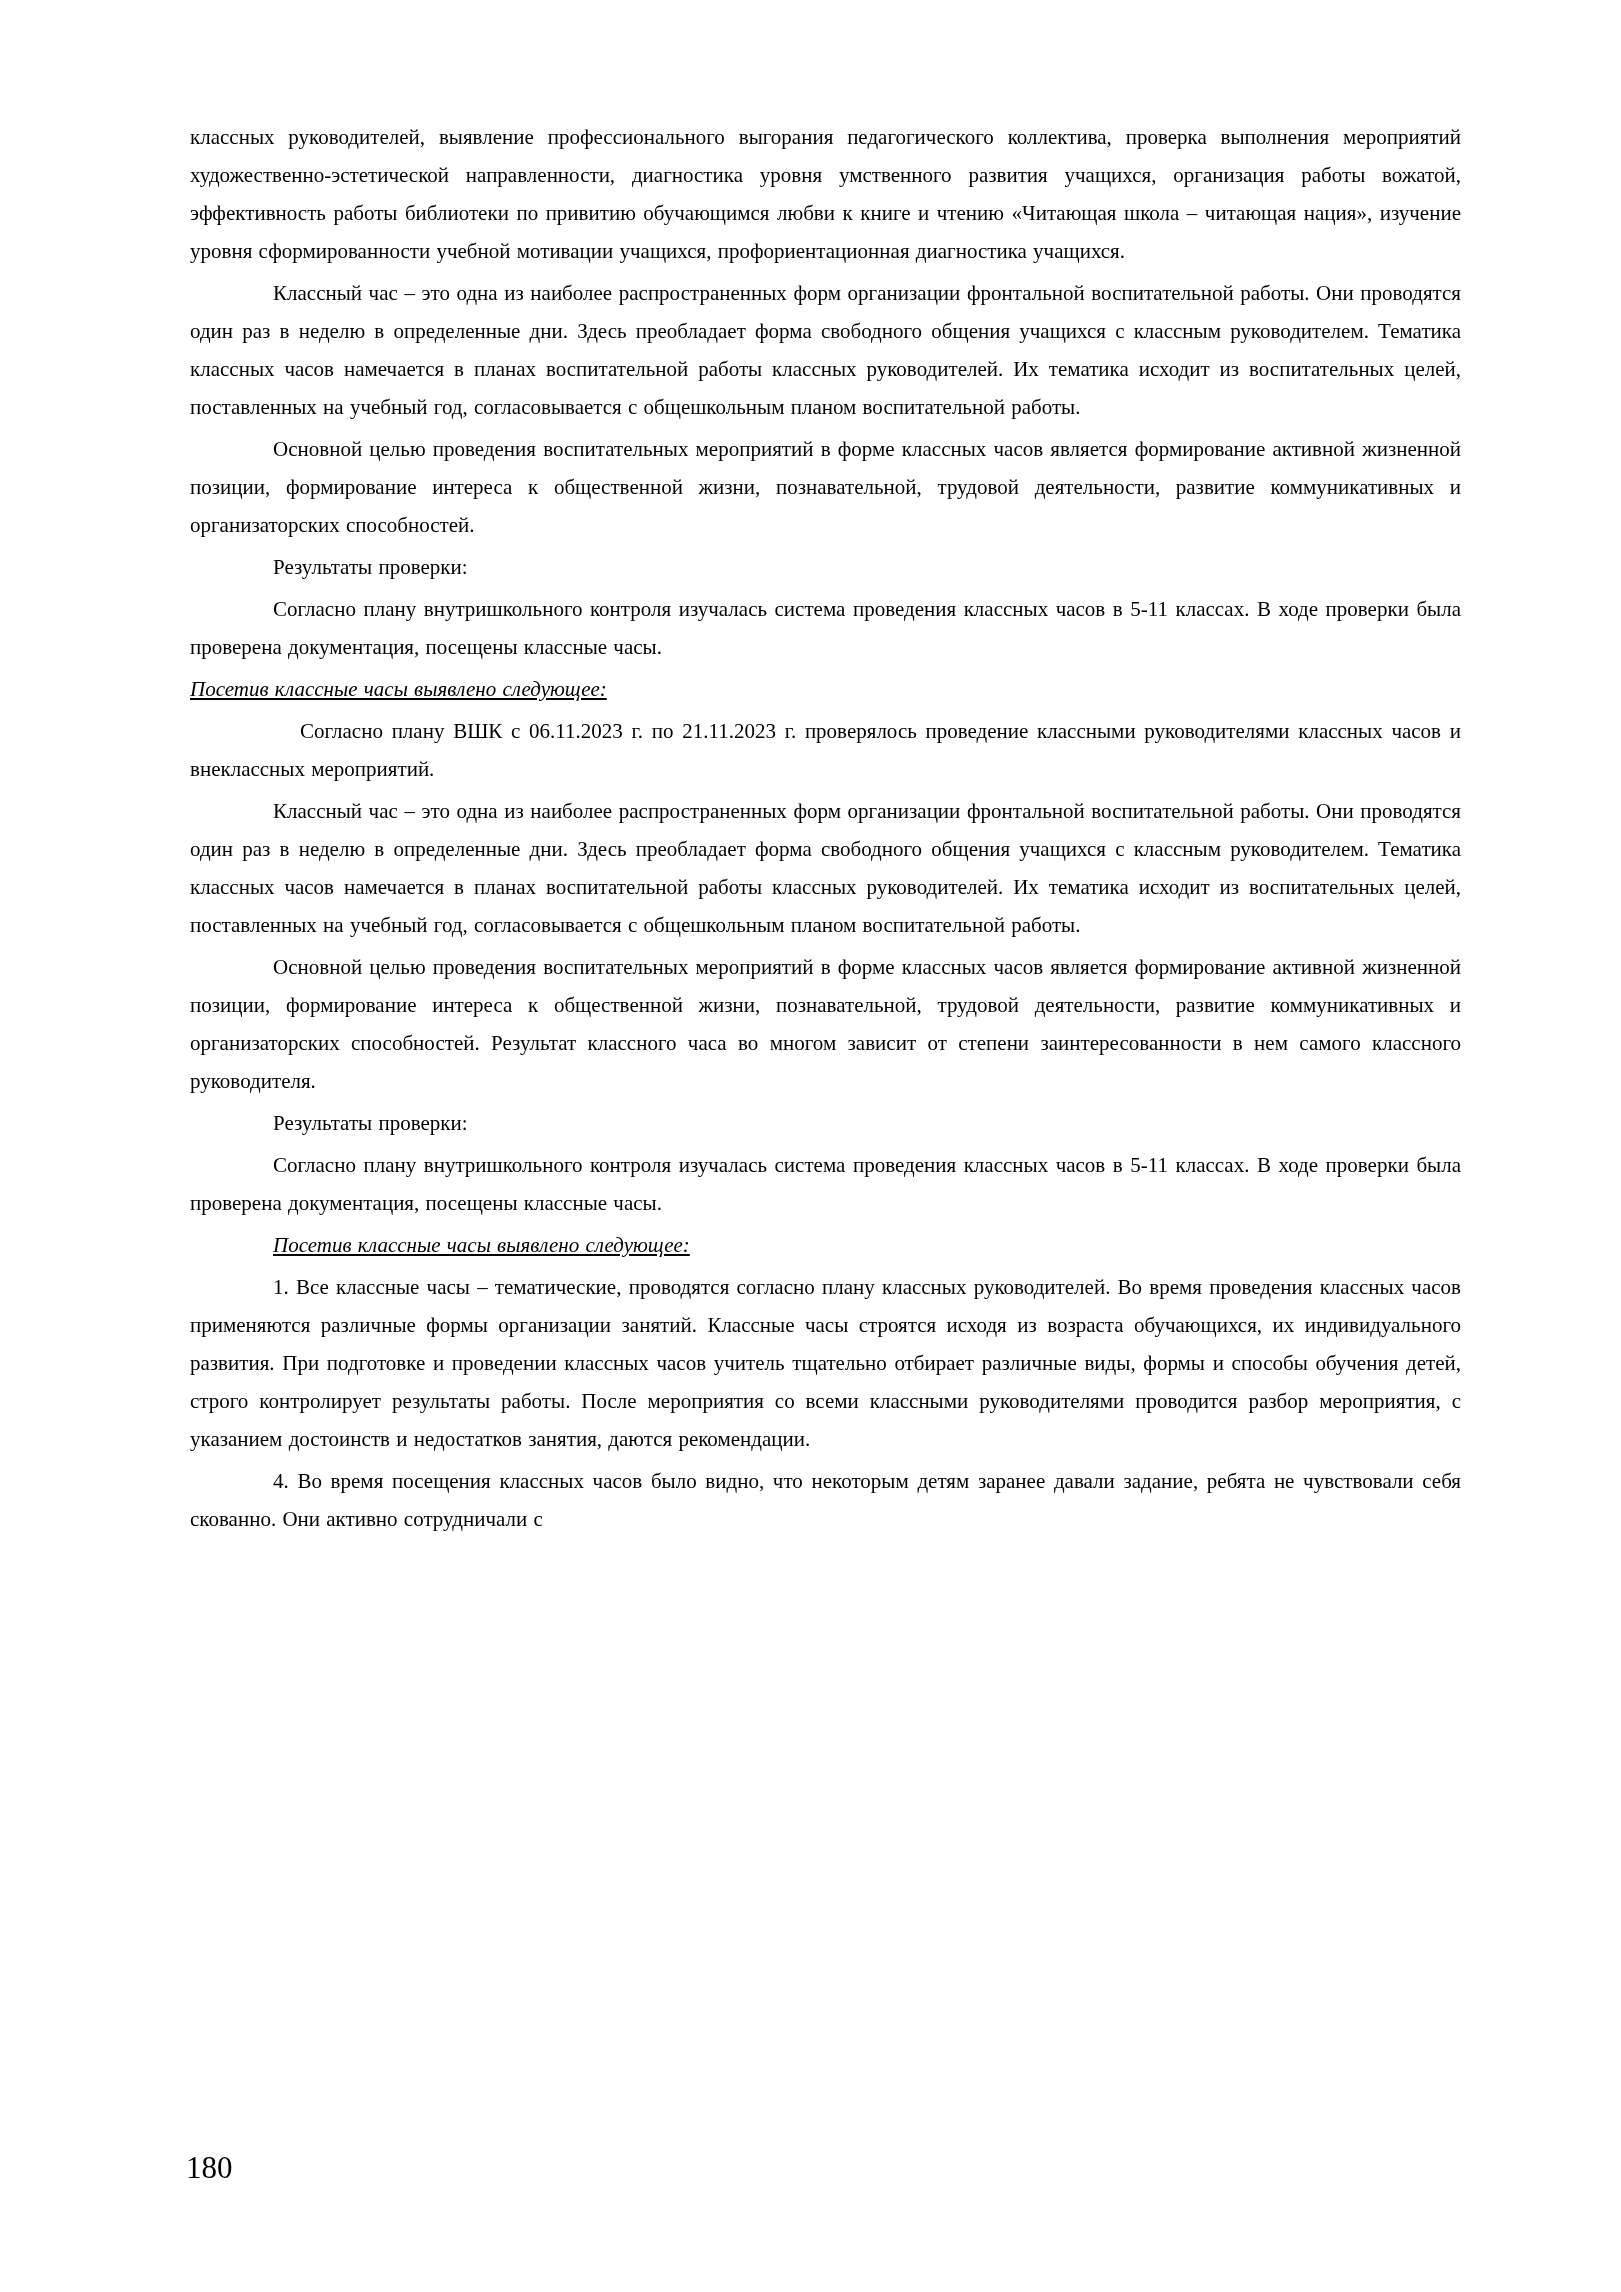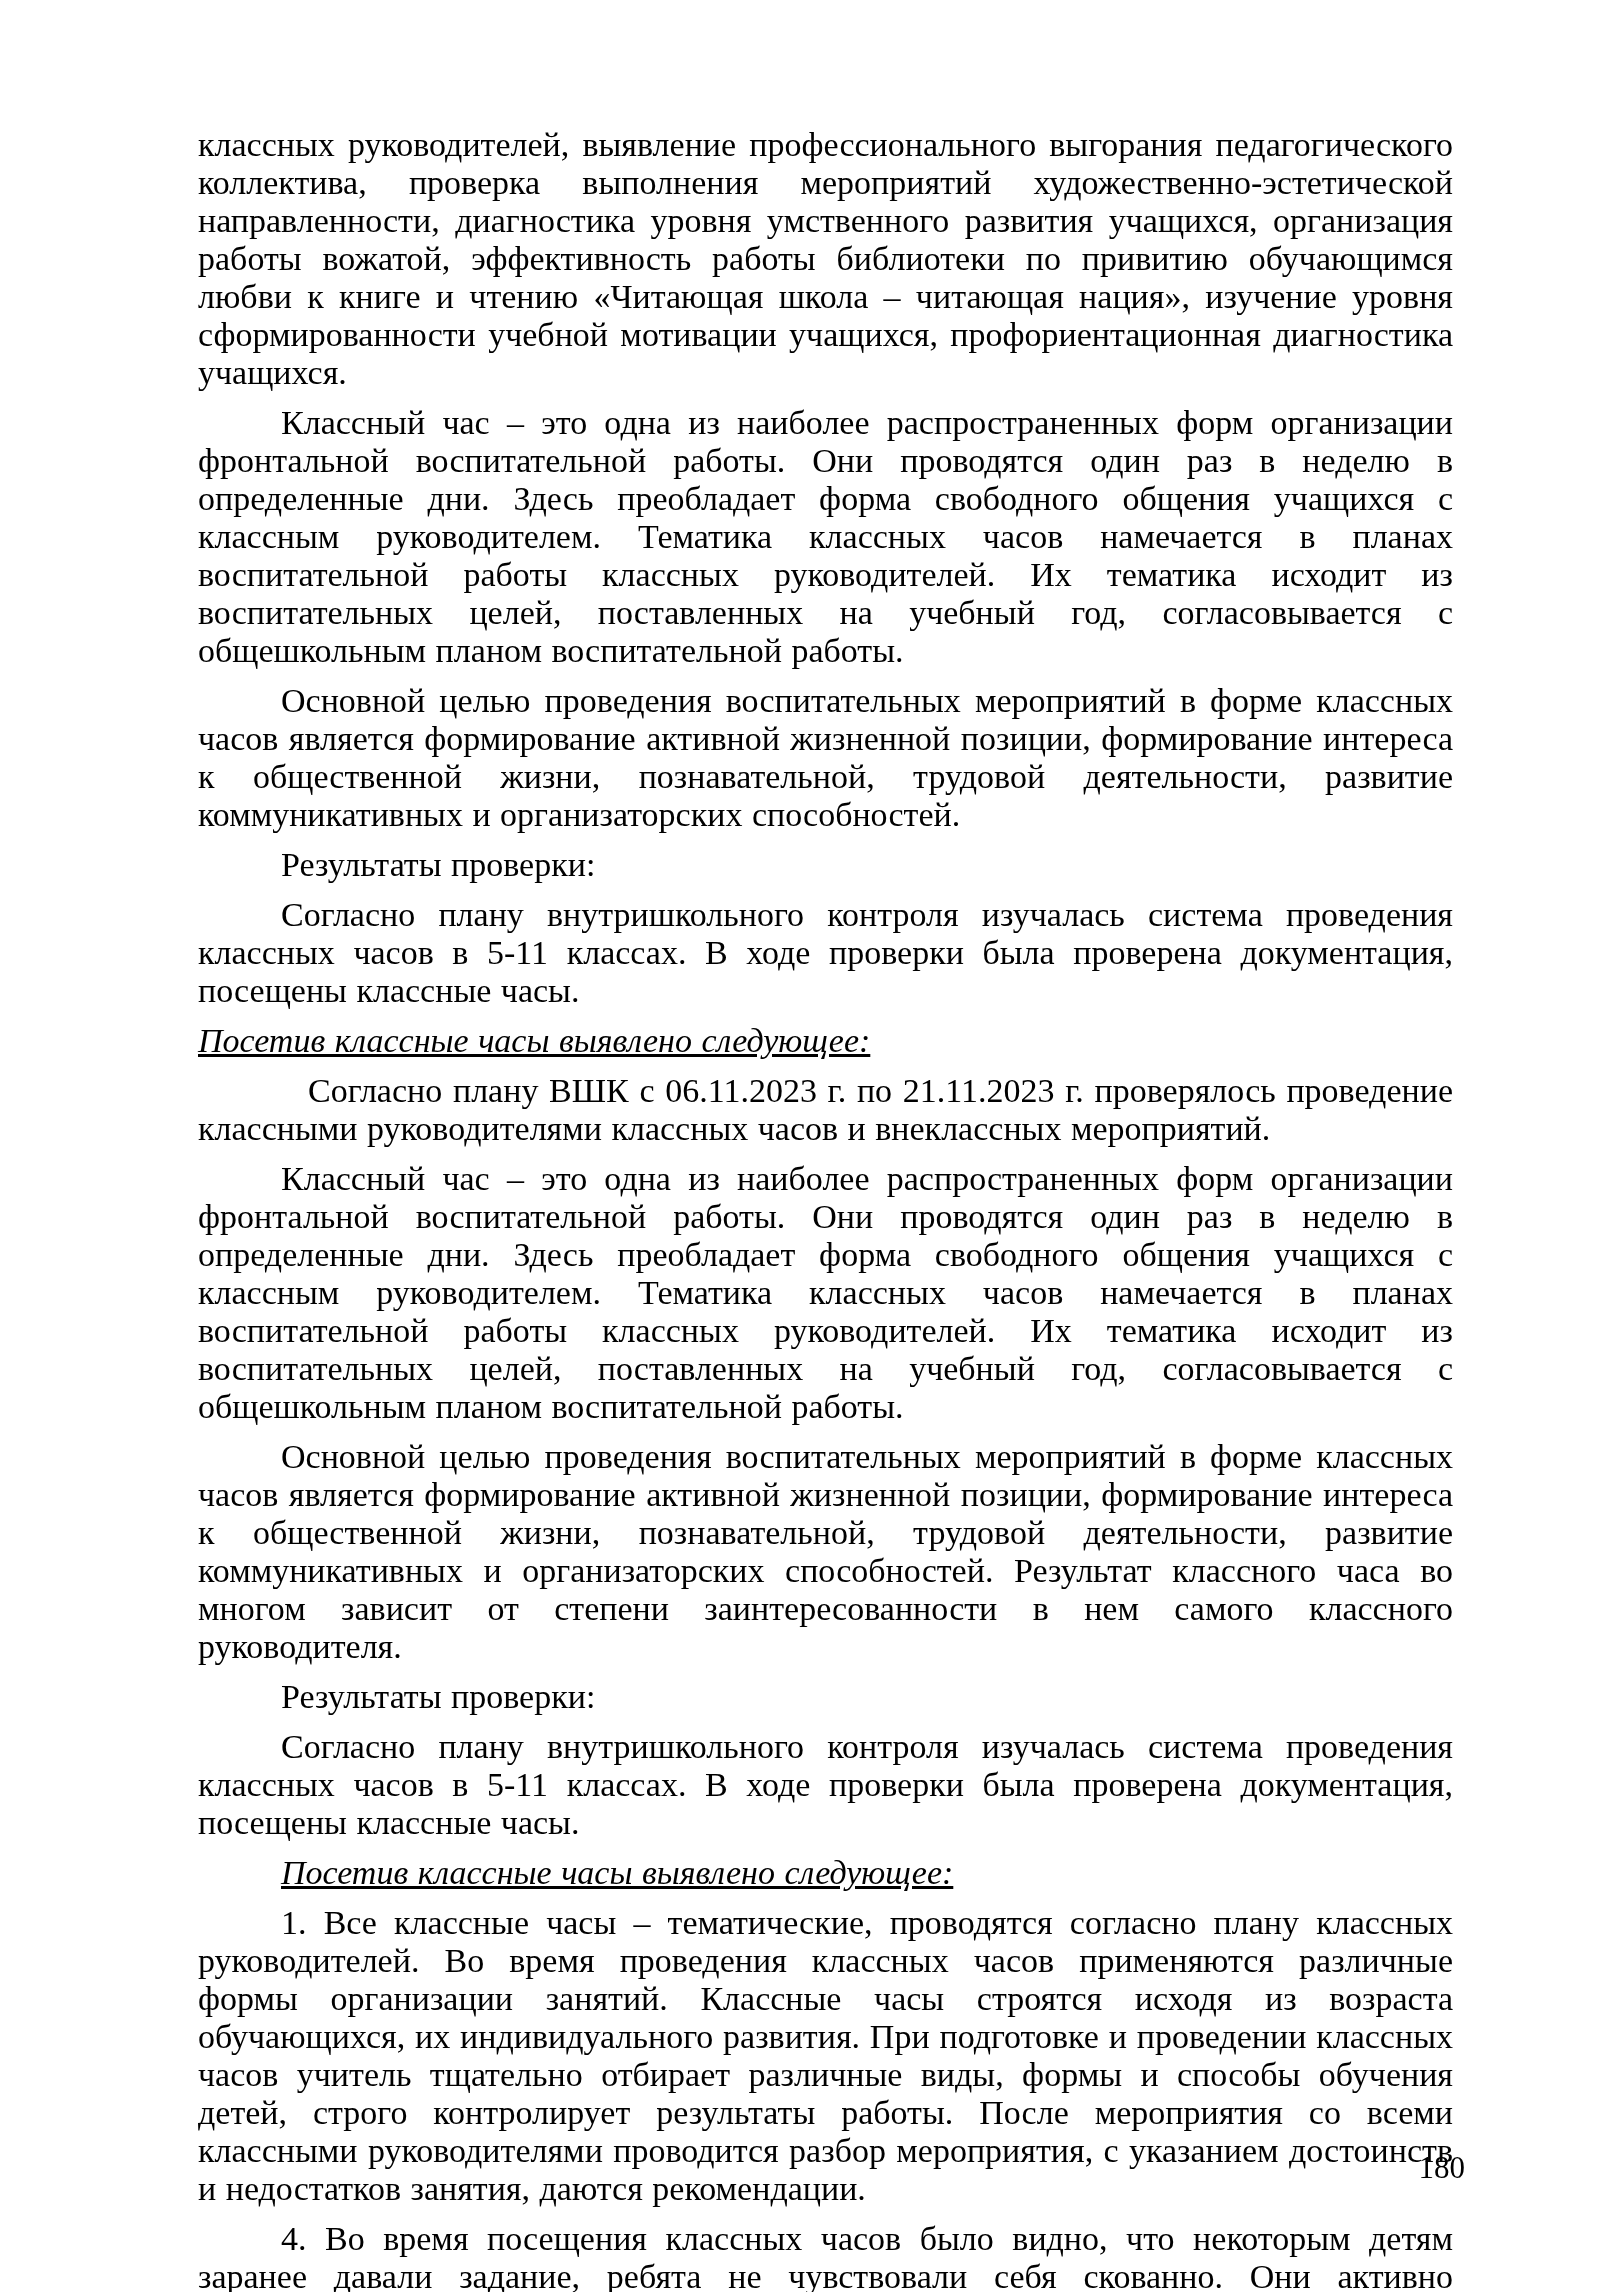--- a/index.html
+++ b/index.html
@@ -16,22 +16,22 @@
   }
   .page {
     position: absolute;
     inset: 0;
     box-sizing: border-box;
     padding: 114px 156px 0 186px;
     overflow: hidden;
     background: #ffffff;
   }
   .para {
-    margin: 12px;
-    font-size: 34px;
+    margin: 4px;
+    font-size: 21px;
     line-height: 38px;
     text-align: justify;
     text-indent: 83px;
     hyphens: none;
     word-spacing: 1px;
   }
   .para.no-indent { text-indent: 0; }
   .para.deep-indent { text-indent: 110px; }
   .para.bold { font-weight: normal; }
   .para.italic-underline {
@@ -39,21 +39,21 @@
     text-decoration: underline;
   }
   .page-number {
     position: absolute;
     top: 2149px;
     left: 186px;
     width: 1279px;
     margin: 0;
     font-size: 31px;
     line-height: 38px;
-    text-align: right;
+    text-align: left;
   }
 </style>
 </head>
 <body>
 
 <div class="page">
   <p class="para no-indent">классных руководителей, выявление профессионального выгорания педагогического коллектива, проверка выполнения мероприятий художественно-эстетической направленности, диагностика уровня умственного развития учащихся, организация работы вожатой, эффективность работы библиотеки по привитию обучающимся любви к книге и чтению «Читающая школа – читающая нация», изучение уровня сформированности учебной мотивации учащихся, профориентационная диагностика учащихся.</p>
   <p class="para">Классный час – это одна из наиболее распространенных форм организации фронтальной воспитательной работы. Они проводятся один раз в неделю в определенные дни. Здесь преобладает форма свободного общения учащихся с классным руководителем. Тематика классных часов намечается в планах воспитательной работы классных руководителей. Их тематика исходит из воспитательных целей, поставленных на учебный год, согласовывается с общешкольным планом воспитательной работы.</p>
   <p class="para">Основной целью проведения воспитательных мероприятий в форме классных часов является формирование активной жизненной позиции, формирование интереса к общественной жизни, познавательной, трудовой деятельности, развитие коммуникативных и организаторских способностей.</p>
   <p class="para bold">Результаты проверки:</p>

